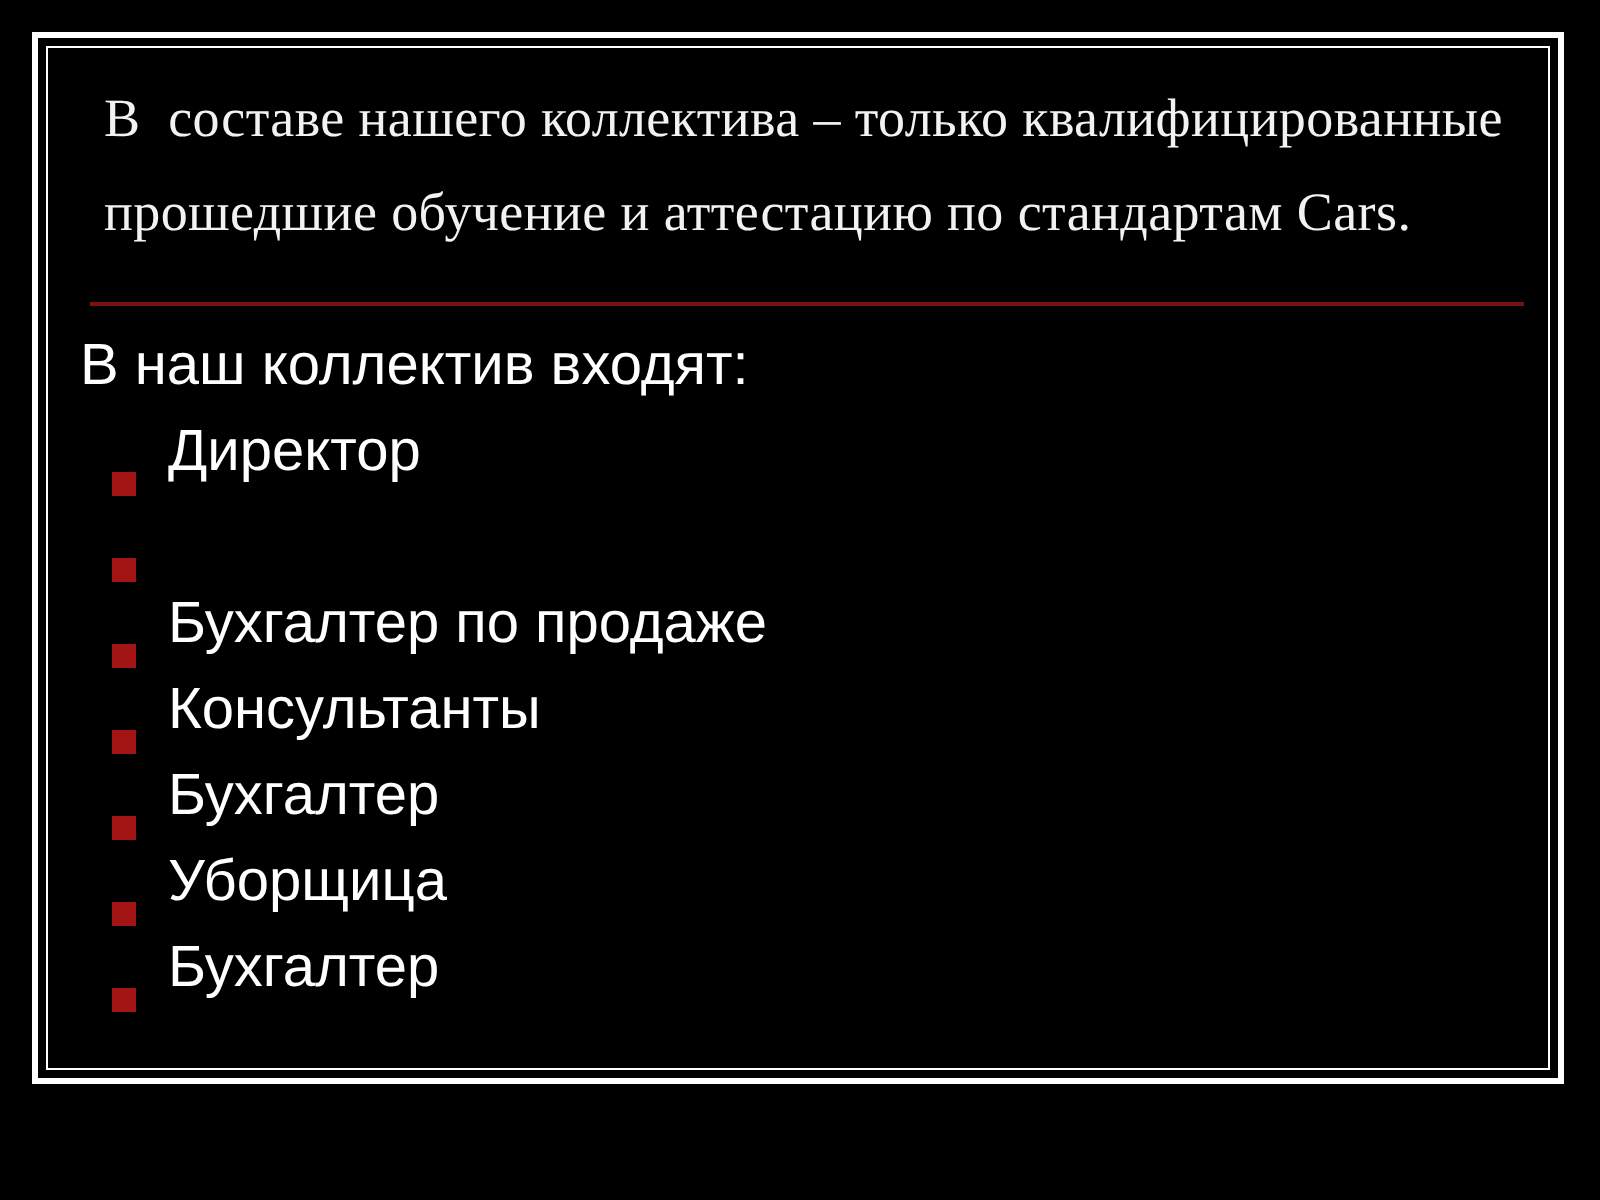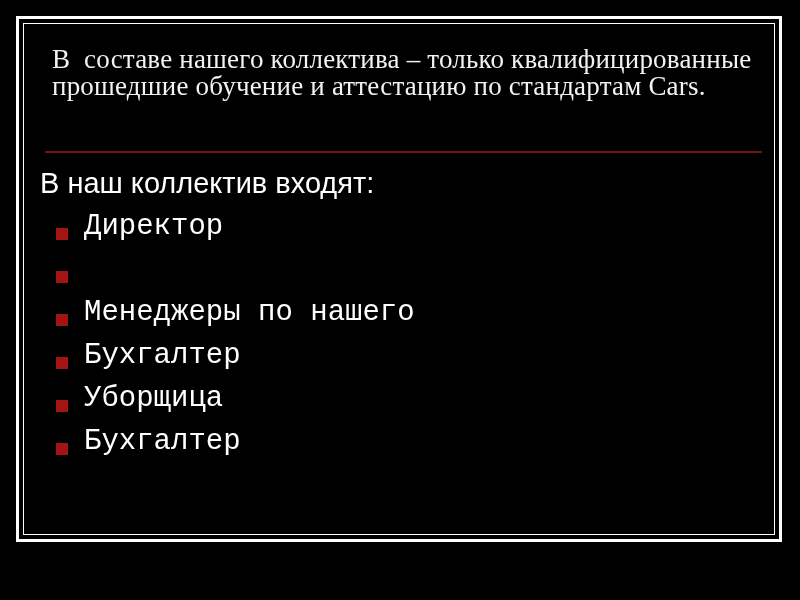--- a/index.html
+++ b/index.html
@@ -39,21 +39,21 @@
     font-family: "Liberation Serif", "DejaVu Serif", serif;
     font-size: 27px;
     line-height: 22px;
     color: var(--title-text);
     letter-spacing: 0.2px;
   }
   .title-line {
     white-space: pre;
   }
   .title-line.para-gap {
-    margin-top: 5px;
+    margin-top: 25px;
   }
   .title-divider {
     position: absolute;
     left: 45px; top: 151px;
     width: 717px; height: 2px;
     background: var(--divider);
   }
   .body-header {
     position: absolute;
     left: 40px; top: 165px;
@@ -64,23 +64,23 @@
     white-space: pre;
   }
   .bullet-list {
     position: absolute;
     left: 56px; top: 205px;
     width: 700px;
     list-style: none;
   }
   .bullet-list li {
     display: flex;
-    align-items: center;
+    align-items: flex-end;
     height: 43px;
-    font-family: Liberation Mono, monospace;
+    font-family: Liberation Sans, sans-serif;
     font-size: 29px;
     line-height: 43px;
     color: var(--body-text);
     white-space: pre;
   }
   .bullet {
     flex: 0 0 auto;
     width: 12px; height: 12px;
     margin-top: 15px;
     margin-right: 16px;
@@ -108,21 +108,25 @@
   <ul class="bullet-list">
     <li>
       <span class="bullet"></span>
       <span>Директор</span>
     </li>
     <li>
       <span class="bullet"></span>
     </li>
     <li>
       <span class="bullet"></span>
-      <span>Менеджеры по нашего</span>
+      <span>Бухгалтер по продаже</span>
+    </li>
+    <li>
+      <span class="bullet"></span>
+      <span>Консультанты</span>
     </li>
     <li>
       <span class="bullet"></span>
       <span>Бухгалтер</span>
     </li>
     <li>
       <span class="bullet"></span>
       <span>Уборщица</span>
     </li>
     <li>

